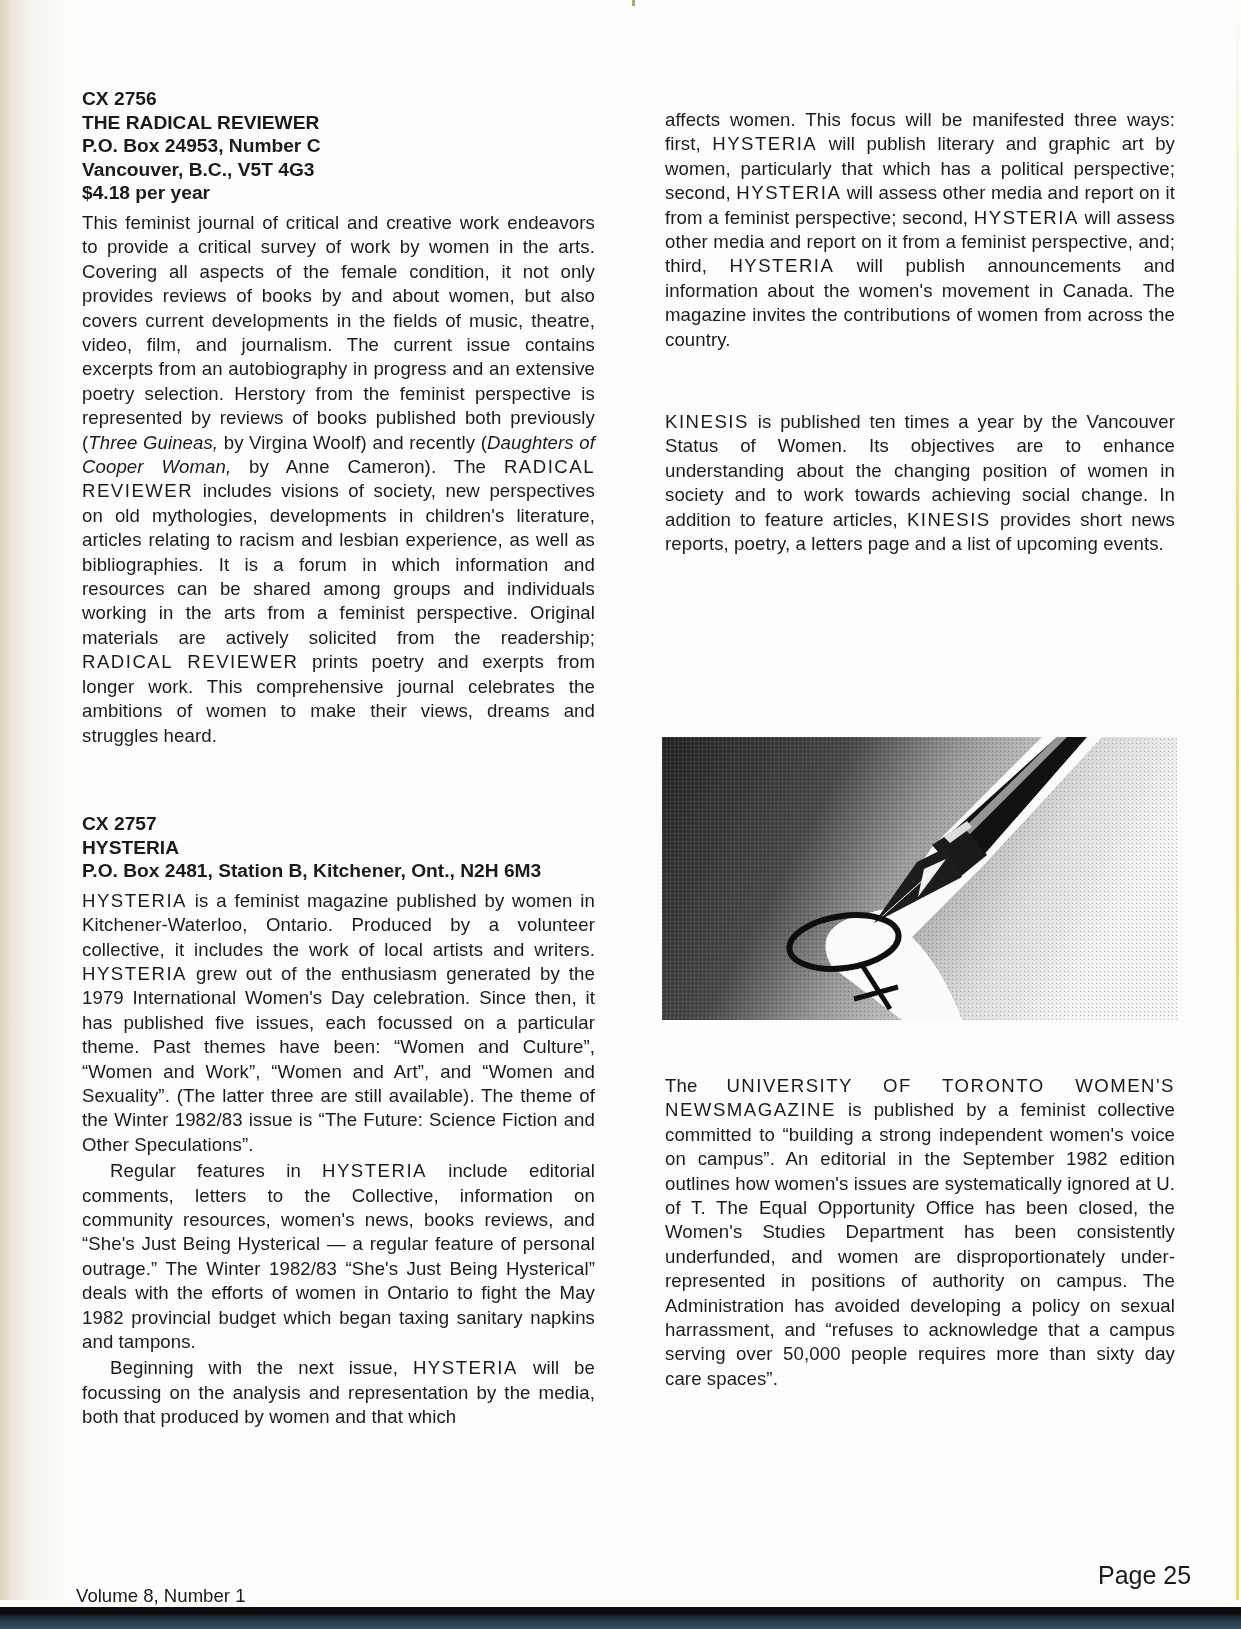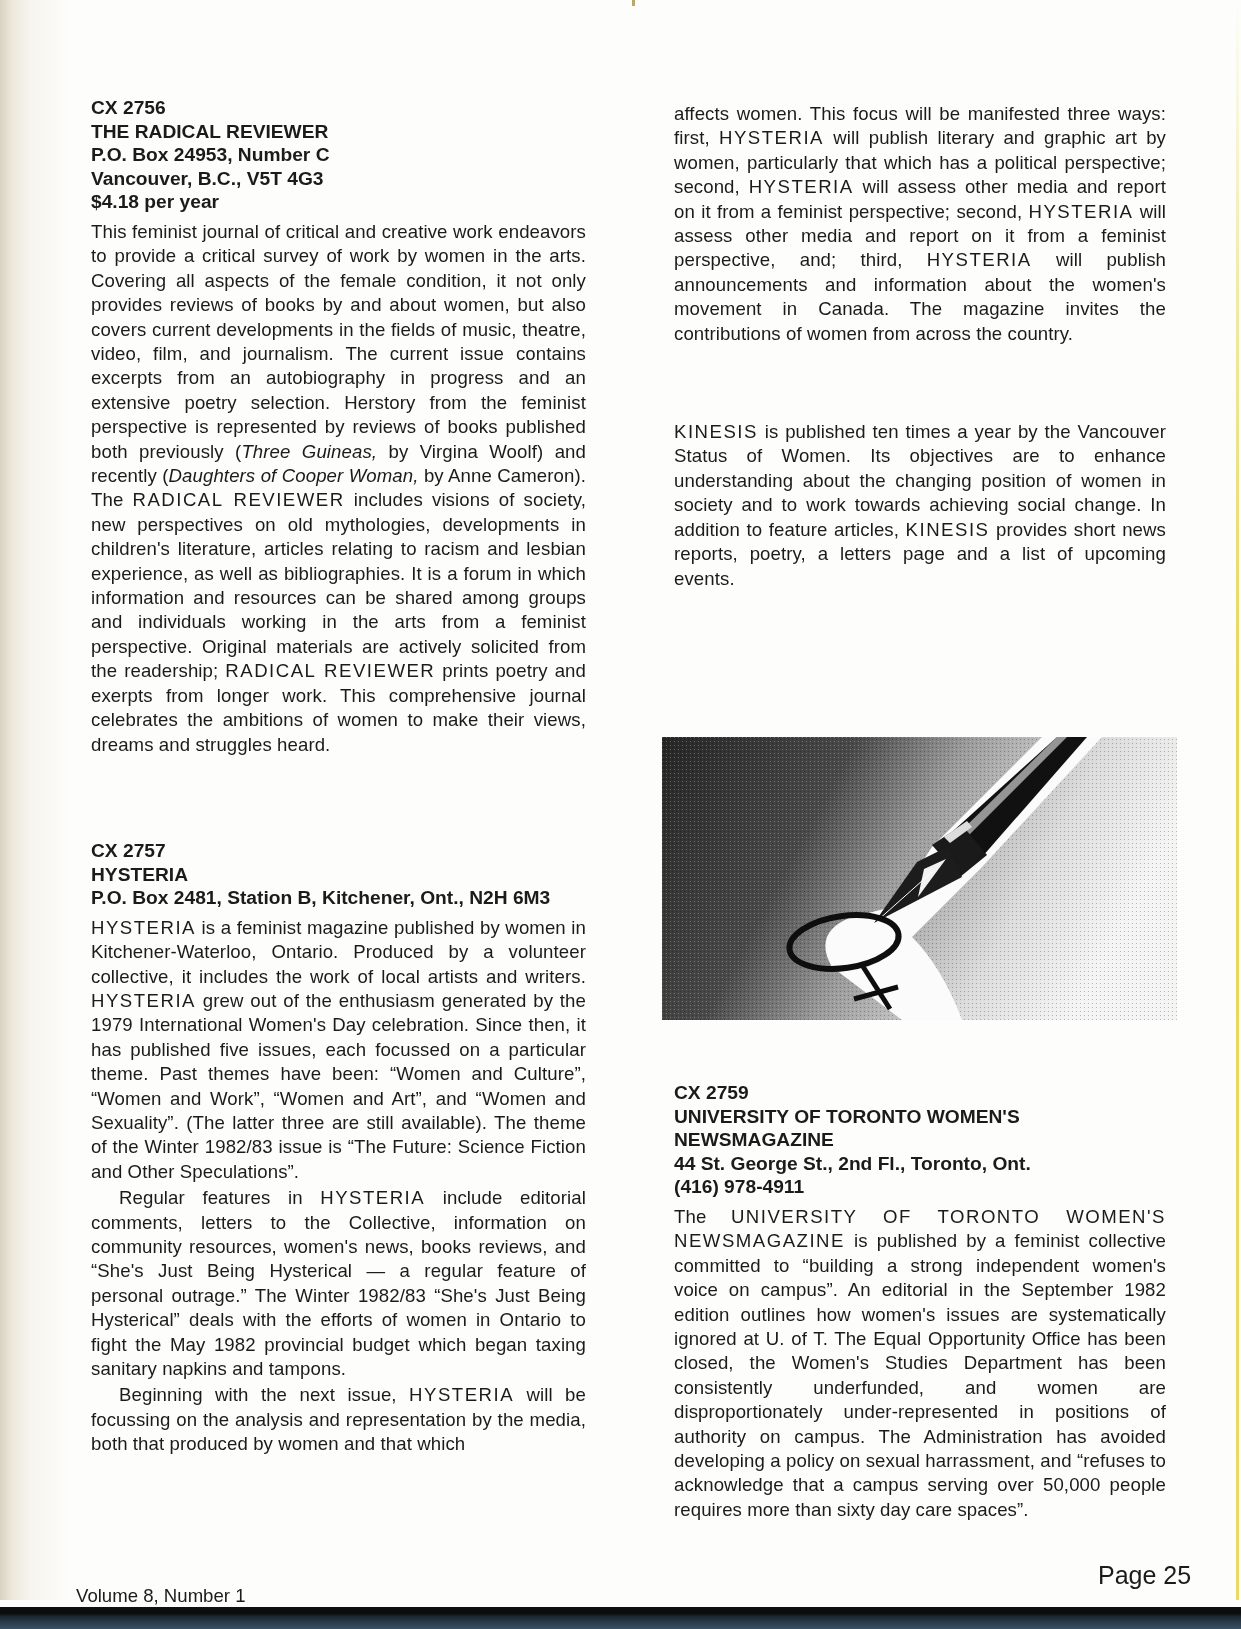--- a/index.html
+++ b/index.html
@@ -29,21 +29,21 @@
       font-weight: bold; font-size: 19.2px; line-height: 23.6px; margin: 0;
     }
     .entry-head div { white-space: nowrap; }
     .body-text {
       font-size: 18.6px; line-height: 24.4px; text-align: justify;
       margin: 6px 0 0 0; letter-spacing: 0.1px;
     }
     .body-text p { margin: 0; }
     .body-text p.indent { text-indent: 28px; margin-top: 2px; }
     .caps { letter-spacing: 1.5px; }
-    .entry { margin: 13px; }
+    .entry { margin: 4px; }
     .gap-lg { height: 52px; }
     .gap-md { height: 42px; }
     .illustration {
       position: absolute; left: 662px; top: 737px; width: 515px; height: 283px; overflow: hidden;
     }
     .illustration svg { display: block; }
     .footer-left {
       position: absolute; left: 76px; top: 1561px; font-size: 18.6px; margin-top: 24px;
     }
     .footer-right {
@@ -89,21 +89,21 @@
       <p class="indent">
         <span>Regular features in </span><span class="caps">HYSTERIA</span><span> include editorial comments, letters to the Collective, information on community resources, women's news, books reviews, and “She's Just Being Hysterical — a regular feature of personal outrage.” The Winter 1982/83 “She's Just Being Hysterical” deals with the efforts of women in Ontario to fight the May 1982 provincial budget which began taxing sanitary napkins and tampons.</span>
       </p>
       <p class="indent">
         <span>Beginning with the next issue, </span><span class="caps">HYSTERIA</span><span> will be focussing on the analysis and representation by the media, both that produced by women and that which</span>
       </p>
     </div>
   </section>
 </div>
 
-<div class="column col-right" style="top:89px">
+<div class="column col-right" style="top:104px">
 
   <section class="entry">
     <div class="body-text" style="margin-top:0">
       <p>
         <span>affects women. This focus will be manifested three ways: first, </span><span class="caps">HYSTERIA</span><span> will publish literary and graphic art by women, particularly that which has a political perspective; second, </span><span class="caps">HYSTERIA</span><span> will assess other media and report on it from a feminist perspective; second, </span><span class="caps">HYSTERIA</span><span> will assess other media and report on it from a feminist perspective, and; third, </span><span class="caps">HYSTERIA</span><span> will publish announcements and information about the women's movement in Canada. The magazine invites the contributions of women from across the country.</span>
       </p>
     </div>
   </section>
 
   <div class="gap-md" style="height:48px"></div>
@@ -149,27 +149,20 @@
     <line x1="270" y1="135" x2="215" y2="184" stroke="#fff" stroke-width="1"></line>
 
     <ellipse cx="182" cy="205" rx="55" ry="26" fill="none" stroke="#0e0e0e" stroke-width="6" transform="rotate(-8 182 205)"></ellipse>
     <line x1="200" y1="228" x2="228" y2="272" stroke="#0e0e0e" stroke-width="5"></line>
     <line x1="192" y1="262" x2="236" y2="250" stroke="#0e0e0e" stroke-width="5"></line>
   </svg>
 </div>
 
 <div class="column col-right" style="top:1068px">
   <section class="entry">
-    <div class="entry-head">
-      <div>CX 2759</div>
-      <div>UNIVERSITY OF TORONTO WOMEN'S</div>
-      <div>NEWSMAGAZINE</div>
-      <div>44 St. George St., 2nd Fl., Toronto, Ont.</div>
-      <div>(416) 978-4911</div>
-    </div>
     <div class="body-text">
       <p>
         <span>The </span><span class="caps">UNIVERSITY OF TORONTO WOMEN'S NEWSMAGAZINE</span><span> is published by a feminist collective committed to “building a strong independent women's voice on campus”. An editorial in the September 1982 edition outlines how women's issues are systematically ignored at U. of T. The Equal Opportunity Office has been closed, the Women's Studies Department has been consistently underfunded, and women are disproportionately under-represented in positions of authority on campus. The Administration has avoided developing a policy on sexual harrassment, and “refuses to acknowledge that a campus serving over 50,000 people requires more than sixty day care spaces”.</span>
       </p>
     </div>
   </section>
 </div>
 
 <div class="footer-left">Volume 8, Number 1</div>
 <div class="footer-right">Page 25</div>

